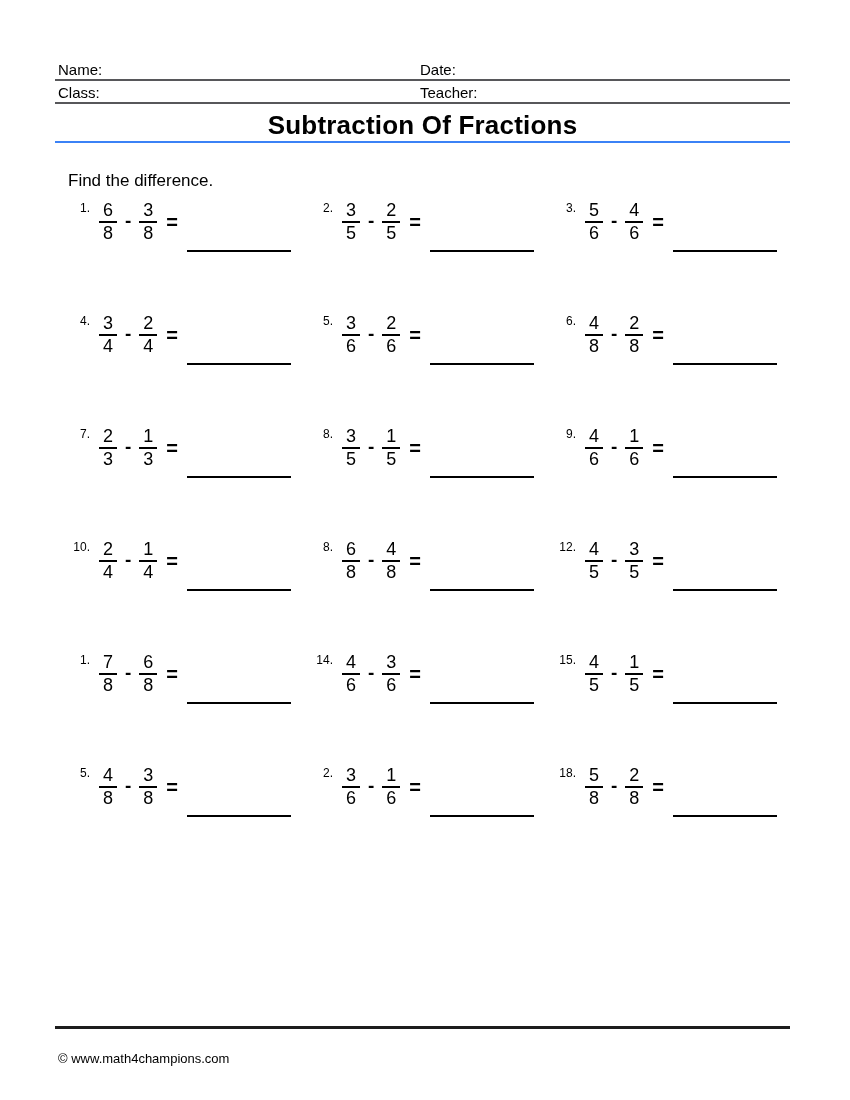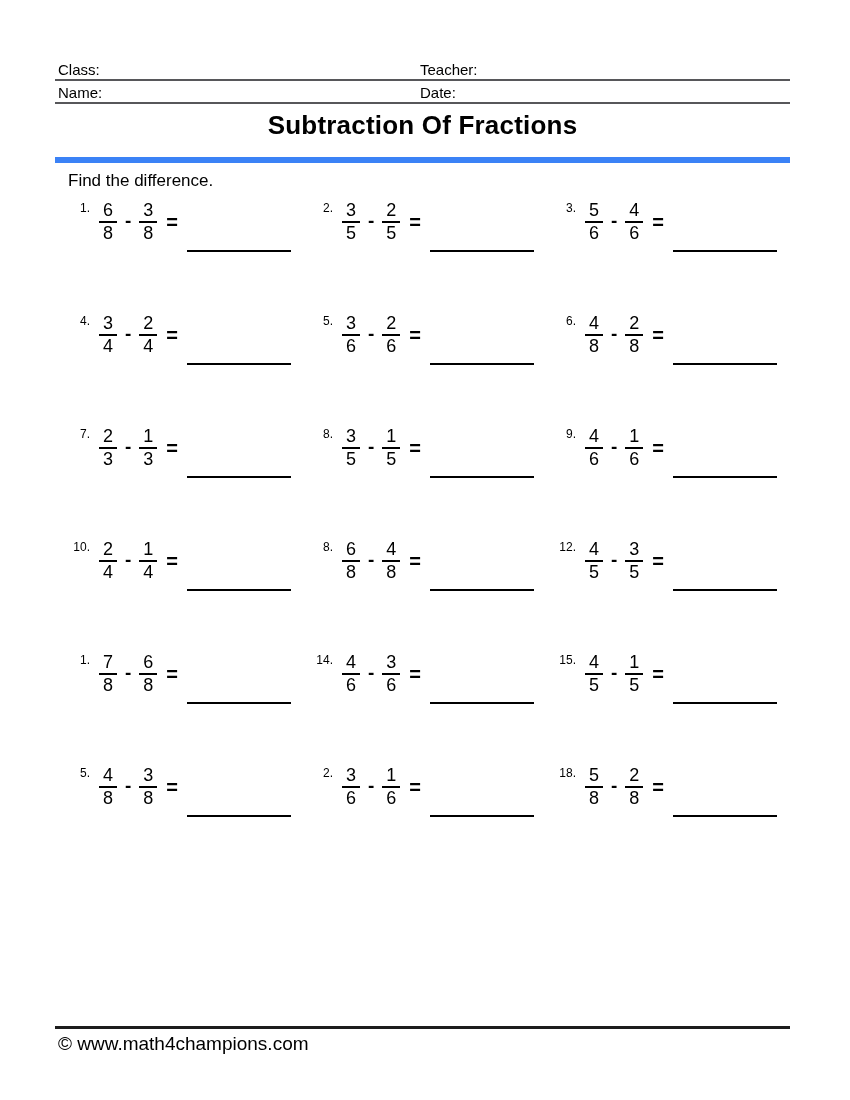--- a/index.html
+++ b/index.html
@@ -14,21 +14,21 @@
   
   .hdr { position:absolute; left:55px; top:60px; width:735px; }
   .hdr-row { position:relative; height:21px; border-bottom:2px solid #57575a; margin-bottom:2px; }
   .hdr-label { position:absolute; bottom:1px; font-size:15px; color:#000; }
   .hdr-label.pos-left  { left:3px; }
   .hdr-label.pos-mid   { left:365px; }
 
   
   .title-wrap {
     position:absolute; left:55px; top:110px; width:735px;
-    text-align:center; border-bottom:6px solid #3b82f6; padding-bottom:16px;
+    text-align:center; border-bottom:2px solid #3b82f6; padding-bottom:0;
   }
   .title { font-size:26px; font-weight:700; letter-spacing:.2px; }
 
   
   .instruction { position:absolute; left:68px; top:171px; font-size:17px; }
 
   
   .grid {
     position:absolute; left:66px; top:200px;
     display:grid; grid-template-columns:243px 243px 243px; row-gap:69px;
@@ -41,36 +41,36 @@
   .op  { align-self:center; font-size:19px; font-weight:700; margin:0 8px; transform:translateY(-1px); }
   .eq  { align-self:center; font-size:20px; font-weight:700; margin-left:9px; }
   .blank {
     width:104px; height:2px; margin-left:9px;
     align-self:flex-end; border-bottom:2px solid #000;
     transform:translateY(8px);
   }
 
   
   .footer { position:absolute; left:55px; top:1026px; width:735px; border-top:3px solid #1c1c1c; }
-  .copyright { font-size:19px; padding:4px 0 0 3px; }
+  .copyright { font-size:13px; padding:22px 0 0 3px; }
 </style>
 </head>
 <body>
 
 <div class="page">
 
   <div class="hdr">
+    <div class="hdr-row">
+      <span class="hdr-label pos-left">Name:</span>
+      <span class="hdr-label pos-mid">Date:</span>
+    </div>
     <div class="hdr-row">
       <span class="hdr-label pos-left">Class:</span>
       <span class="hdr-label pos-mid">Teacher:</span>
     </div>
-    <div class="hdr-row">
-      <span class="hdr-label pos-left">Name:</span>
-      <span class="hdr-label pos-mid">Date:</span>
-    </div>
   </div>
 
   <div class="title-wrap">
     <div class="title">Subtraction Of Fractions</div>
   </div>
 
   <div class="instruction">Find the difference.</div>
 
   <div class="grid">
   <div class="problem">

